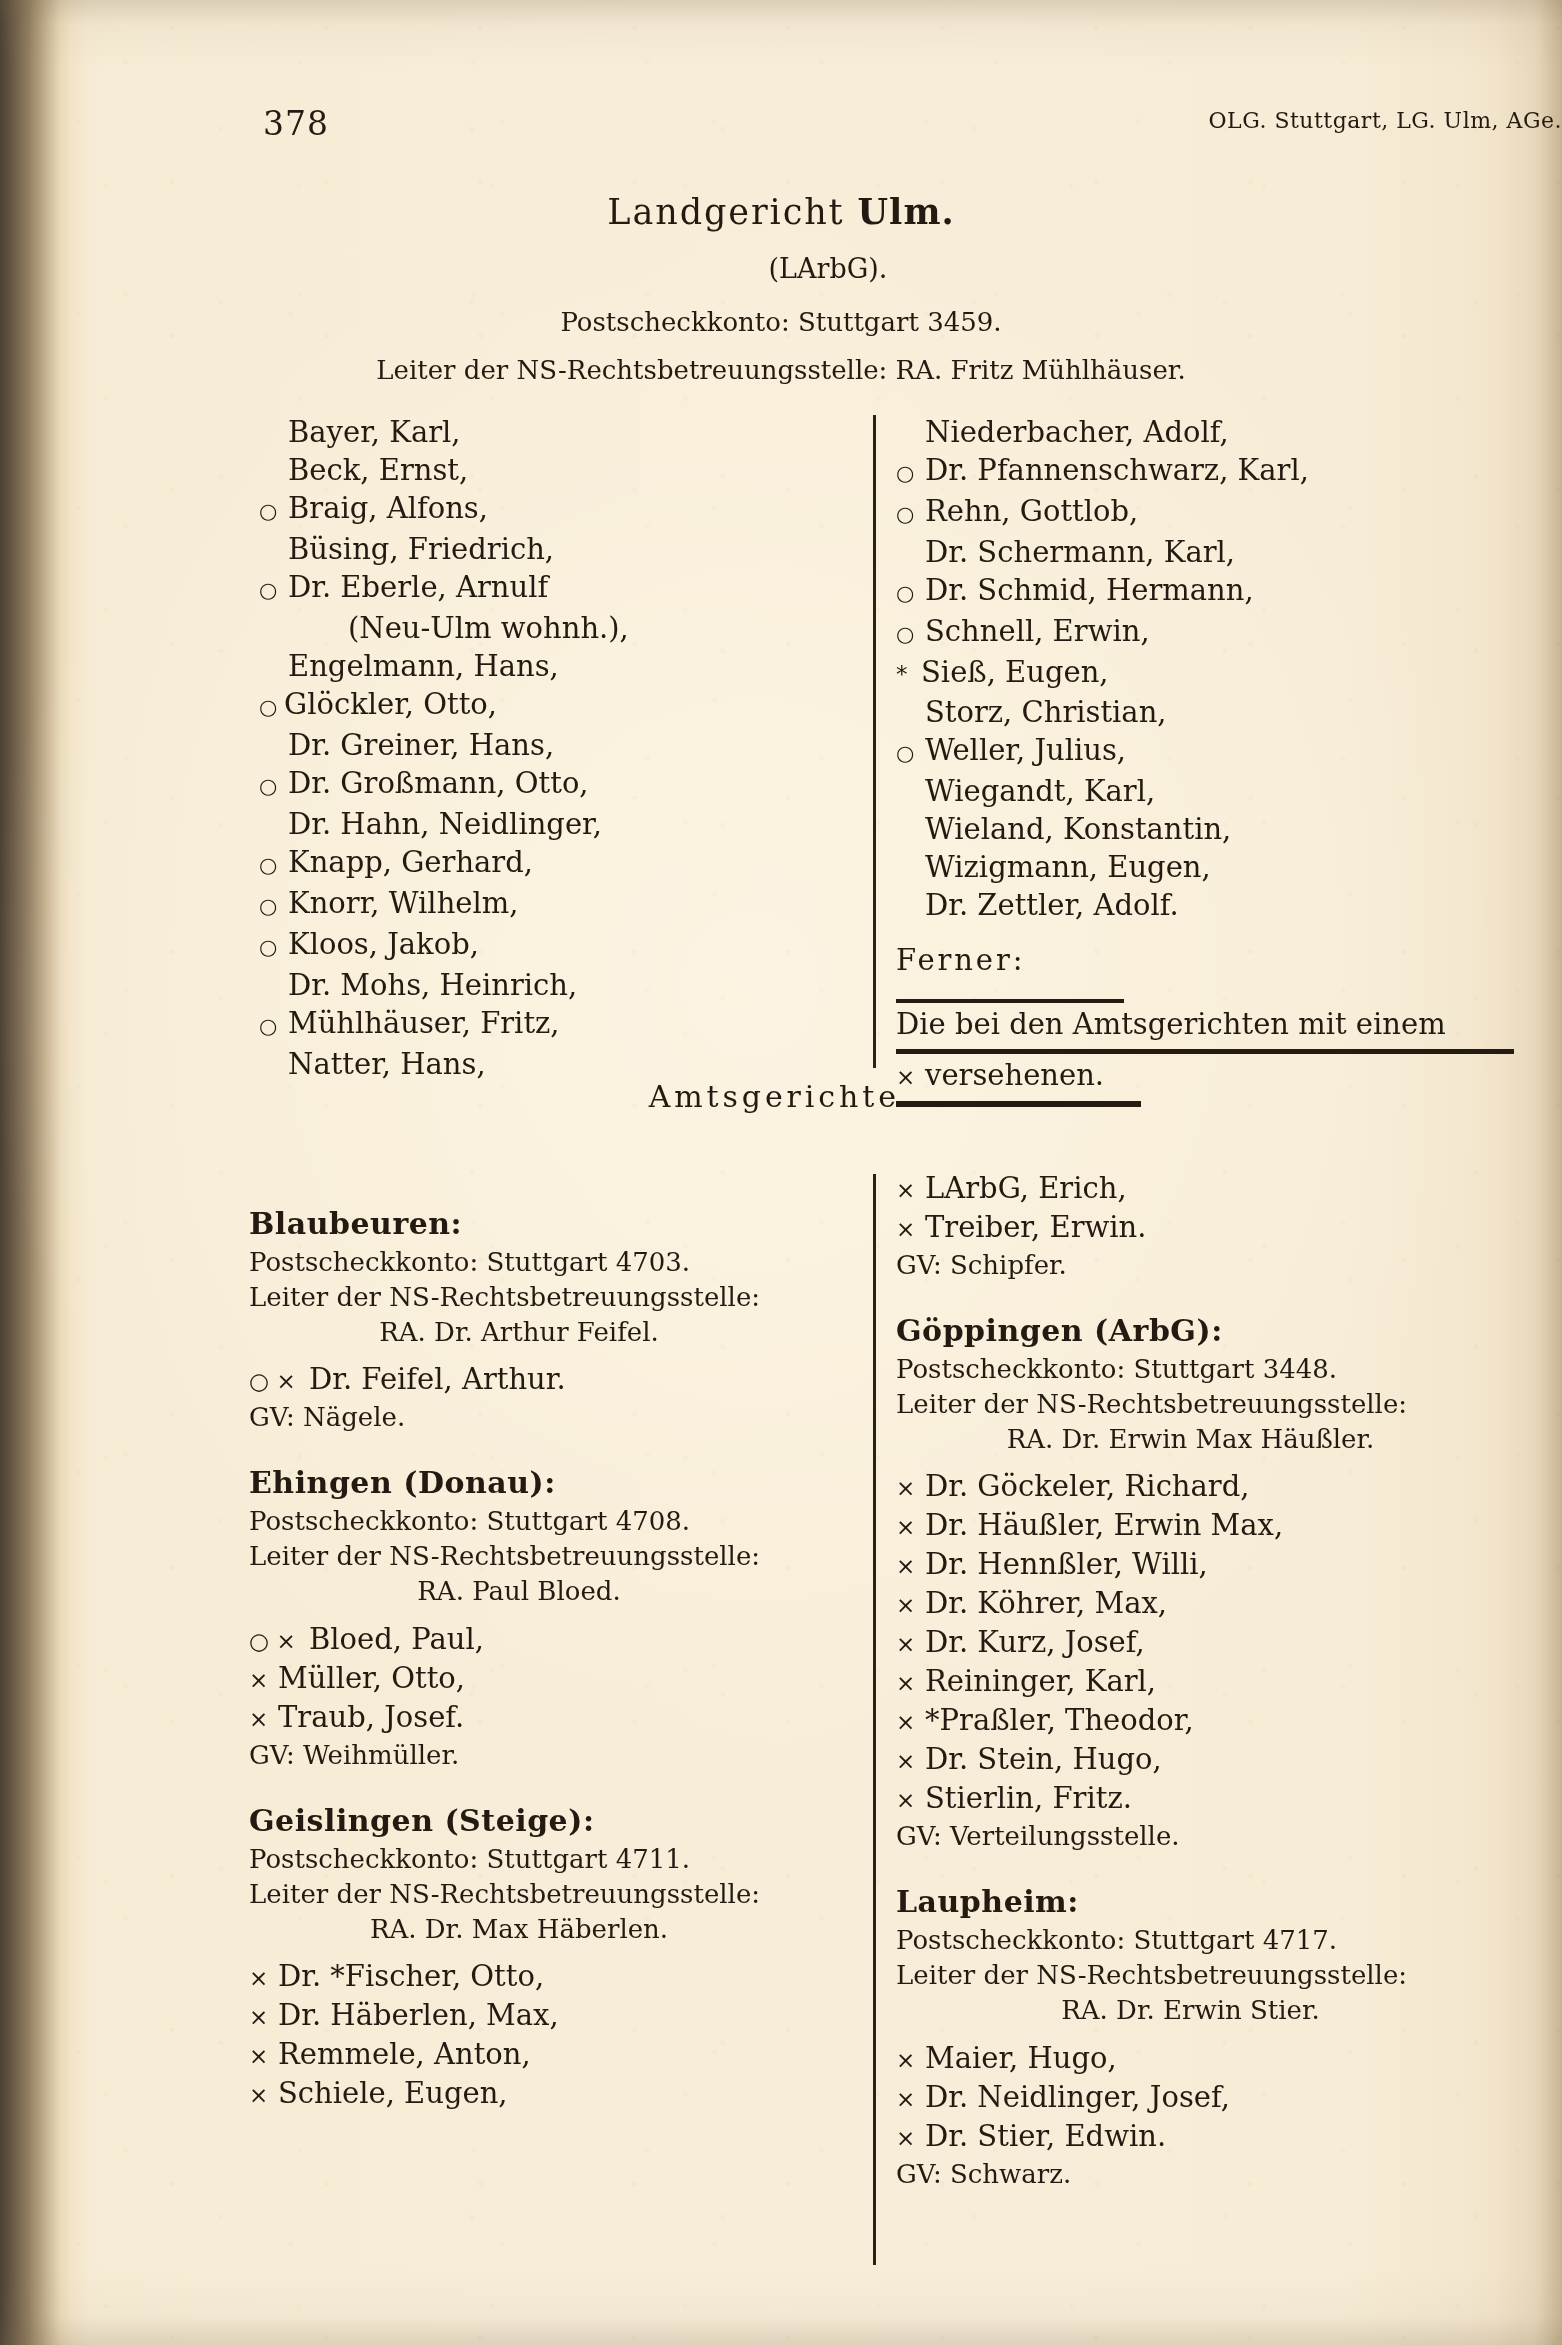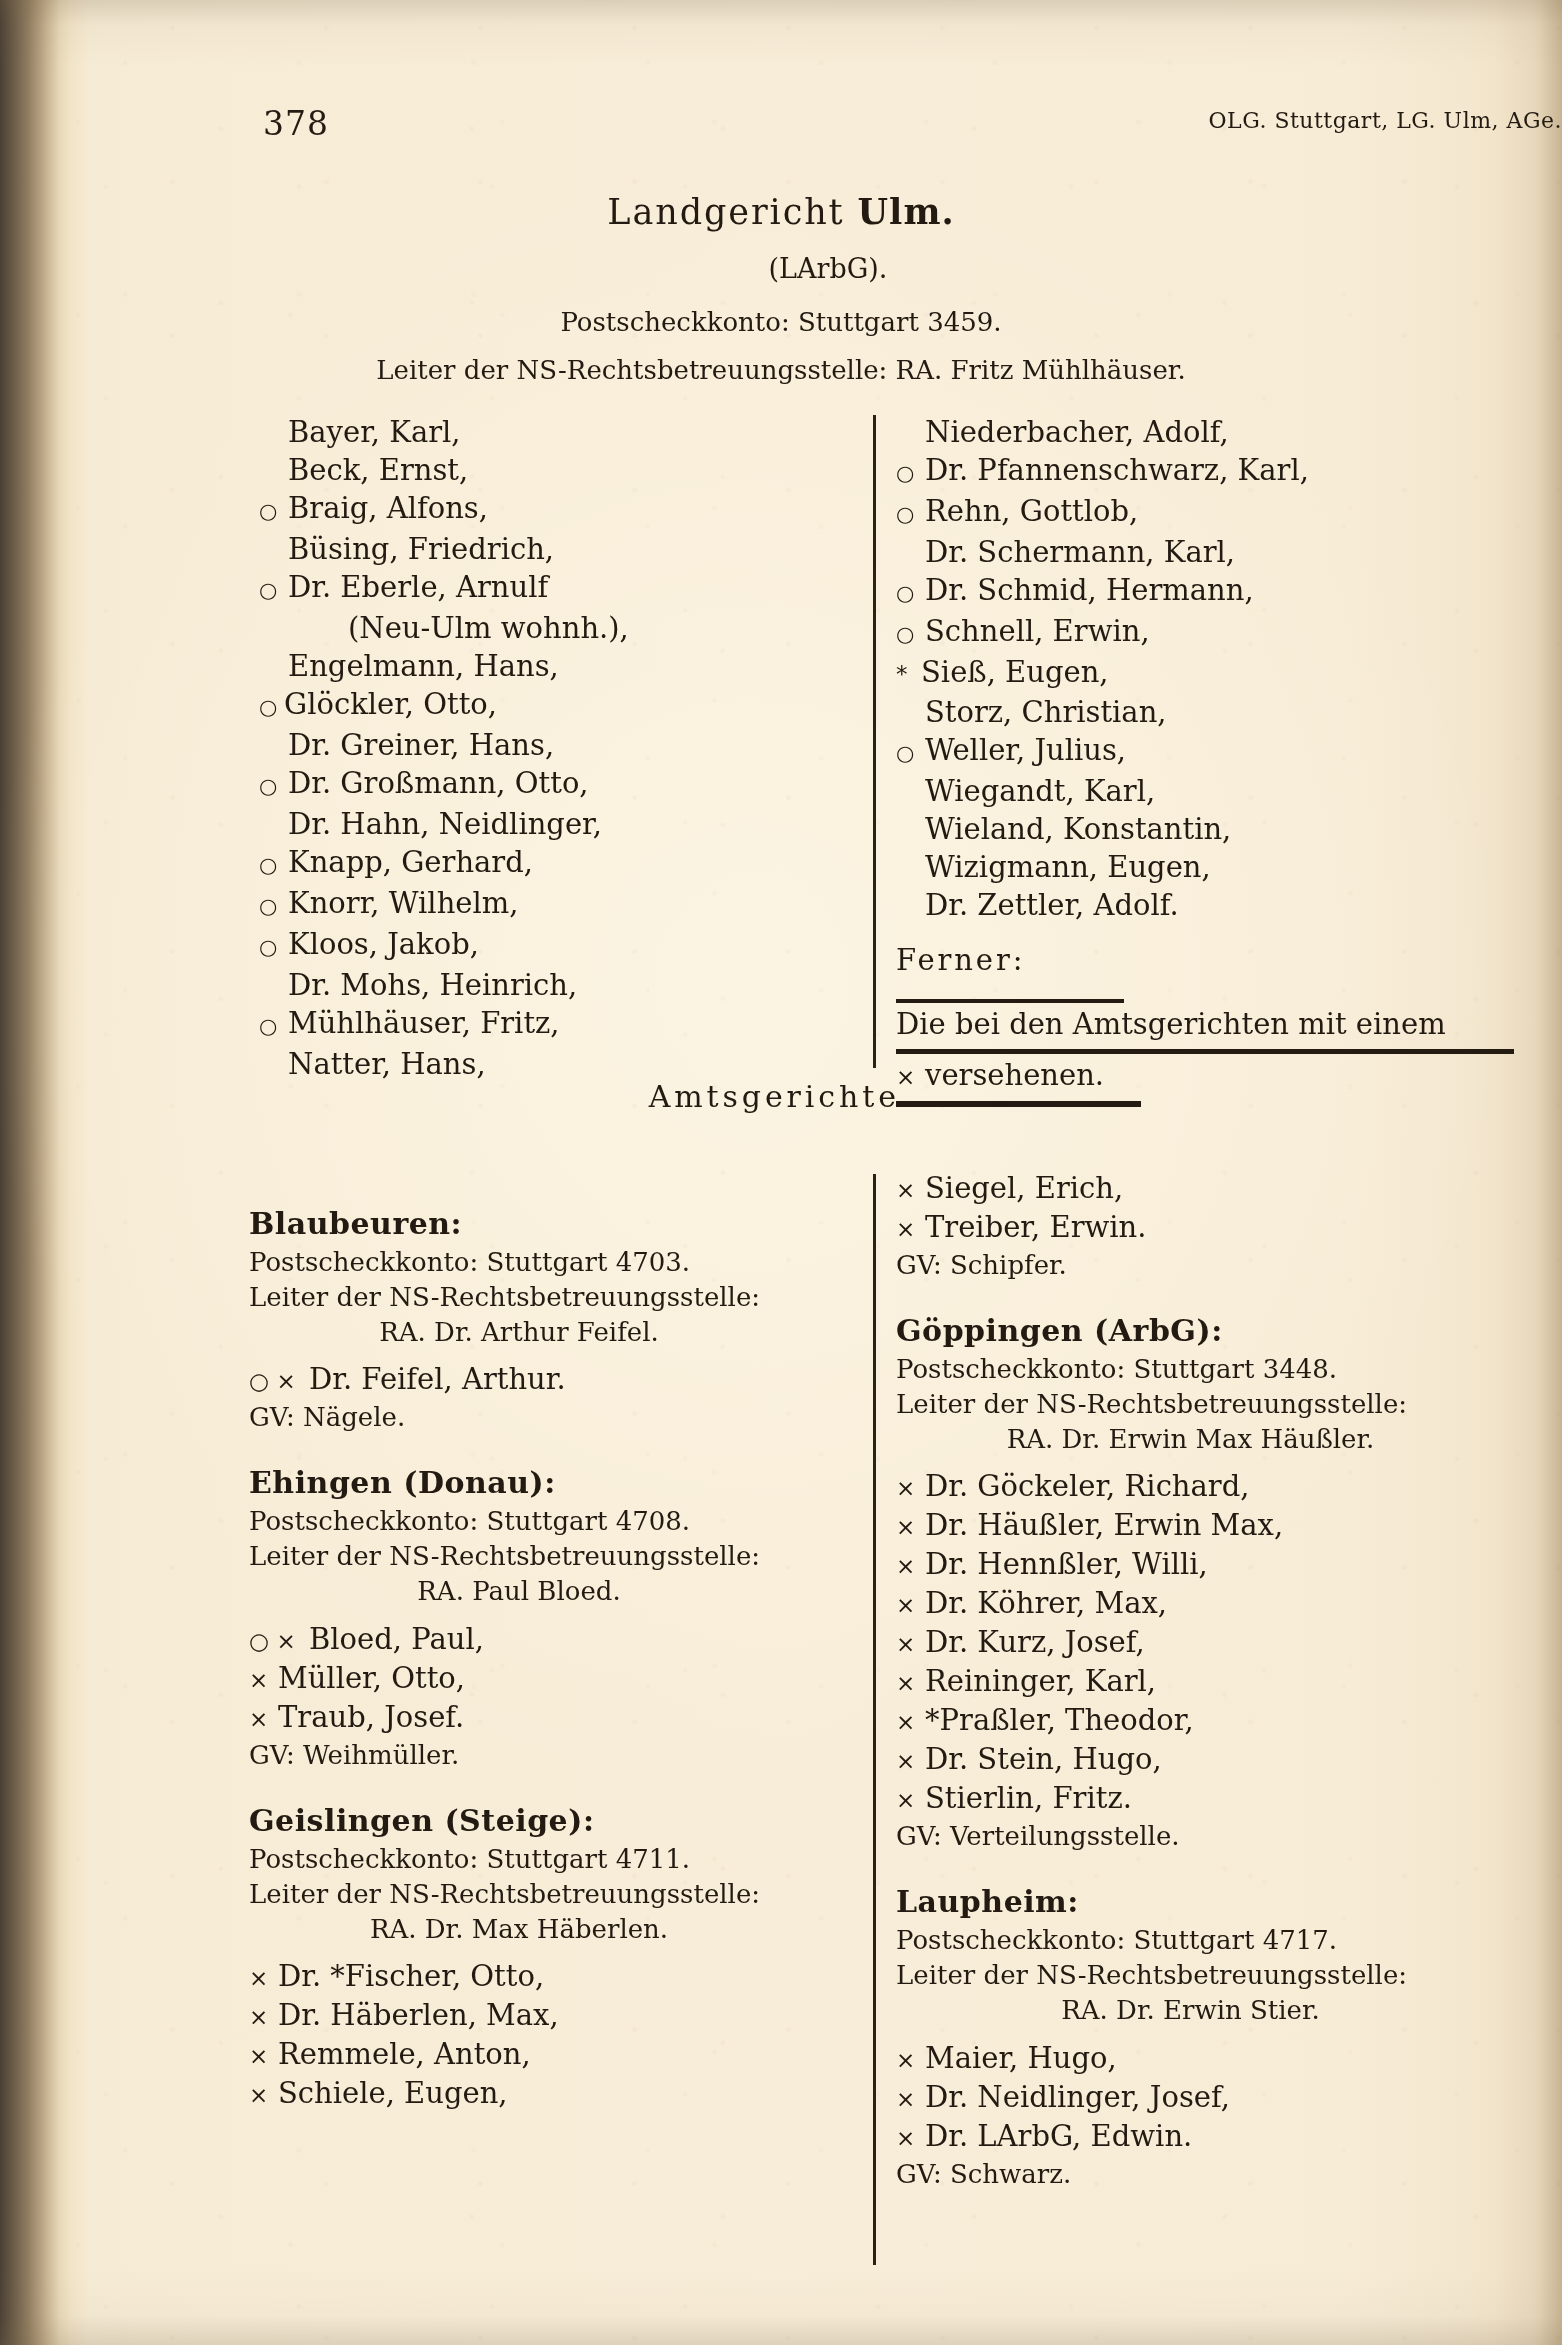--- a/index.html
+++ b/index.html
@@ -254,21 +254,21 @@
           <div class="ln"><span class="mark">×</span><span>Dr. *Fischer, Otto,</span></div>
           <div class="ln"><span class="mark">×</span><span>Dr. Häberlen, Max,</span></div>
           <div class="ln"><span class="mark">×</span><span>Remmele, Anton,</span></div>
           <div class="ln"><span class="mark">×</span><span>Schiele, Eugen,</span></div>
         </div>
       </div>
     </div>
 
   <div class="col colB2 frak" id="courtsRight">
       <div class="tight">
-        <div class="ln"><span class="mark">×</span><span>Siegel, Erich,</span></div>
+        <div class="ln"><span class="mark">×</span><span>LArbG, Erich,</span></div>
         <div class="ln"><span class="mark">×</span><span>Treiber, Erwin.</span></div>
       </div>
       <div class="meta">GV: Schipfer.</div>
       <div>
         <div class="secthead">Göppingen<span class="plain"> (ArbG):</span></div>
         <div class="meta">
           <div>Postscheckkonto: Stuttgart 3448.</div>
           <div>Leiter der NS-Rechtsbetreuungsstelle:</div>
           <div class="center">RA. Dr. Erwin Max Häußler.</div>
         </div>
@@ -290,20 +290,20 @@
         <div class="secthead">Laupheim:</div>
         <div class="meta">
           <div>Postscheckkonto: Stuttgart 4717.</div>
           <div>Leiter der NS-Rechtsbetreuungsstelle:</div>
           <div class="center">RA. Dr. Erwin Stier.</div>
         </div>
         <div class="gap"></div>
         <div class="tight">
           <div class="ln"><span class="mark">×</span><span>Maier, Hugo,</span></div>
           <div class="ln"><span class="mark">×</span><span>Dr. Neidlinger, Josef,</span></div>
-          <div class="ln"><span class="mark">×</span><span>Dr. LArbG, Edwin.</span></div>
+          <div class="ln"><span class="mark">×</span><span>Dr. Stier, Edwin.</span></div>
         </div>
         <div class="meta">GV: Schwarz.</div>
       </div>
     </div>
 
 </div>
 
 
 </body></html>

